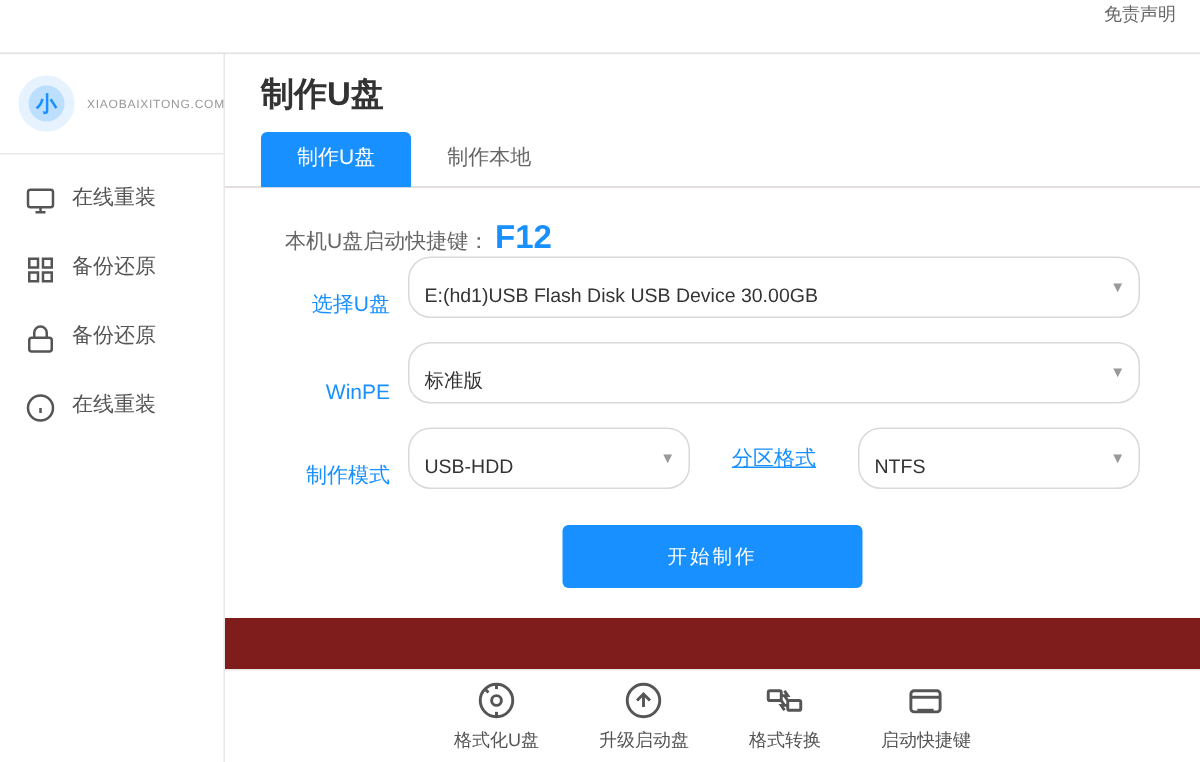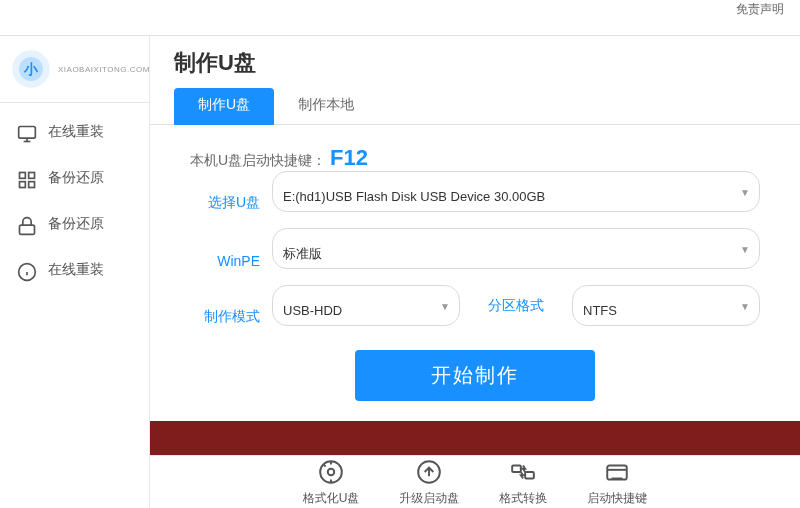--- a/index.html
+++ b/index.html
@@ -220,30 +220,31 @@
       transform: translateY(-50%);
       color: #999;
       font-size: 10px;
       pointer-events: none;
     }
     .split-label {
       font-size: 14px;
       color: #1890ff;
       white-space: nowrap;
       flex-shrink: 0;
+      text-decoration: underline;
     }
 
     .btn-primary {
       display: block;
-      width: 240px;
+      width: 200px;
       margin: 24px auto 0 auto;
       padding: 12px 0;
       background: #1890ff;
       color: #fff;
-      font-size: 20px;
+      font-size: 13px;
       border: none;
       border-radius: 4px;
       cursor: pointer;
       text-align: center;
       letter-spacing: 2px;
     }
 
     
     .bottom-toolbar {
       height: 80px;

